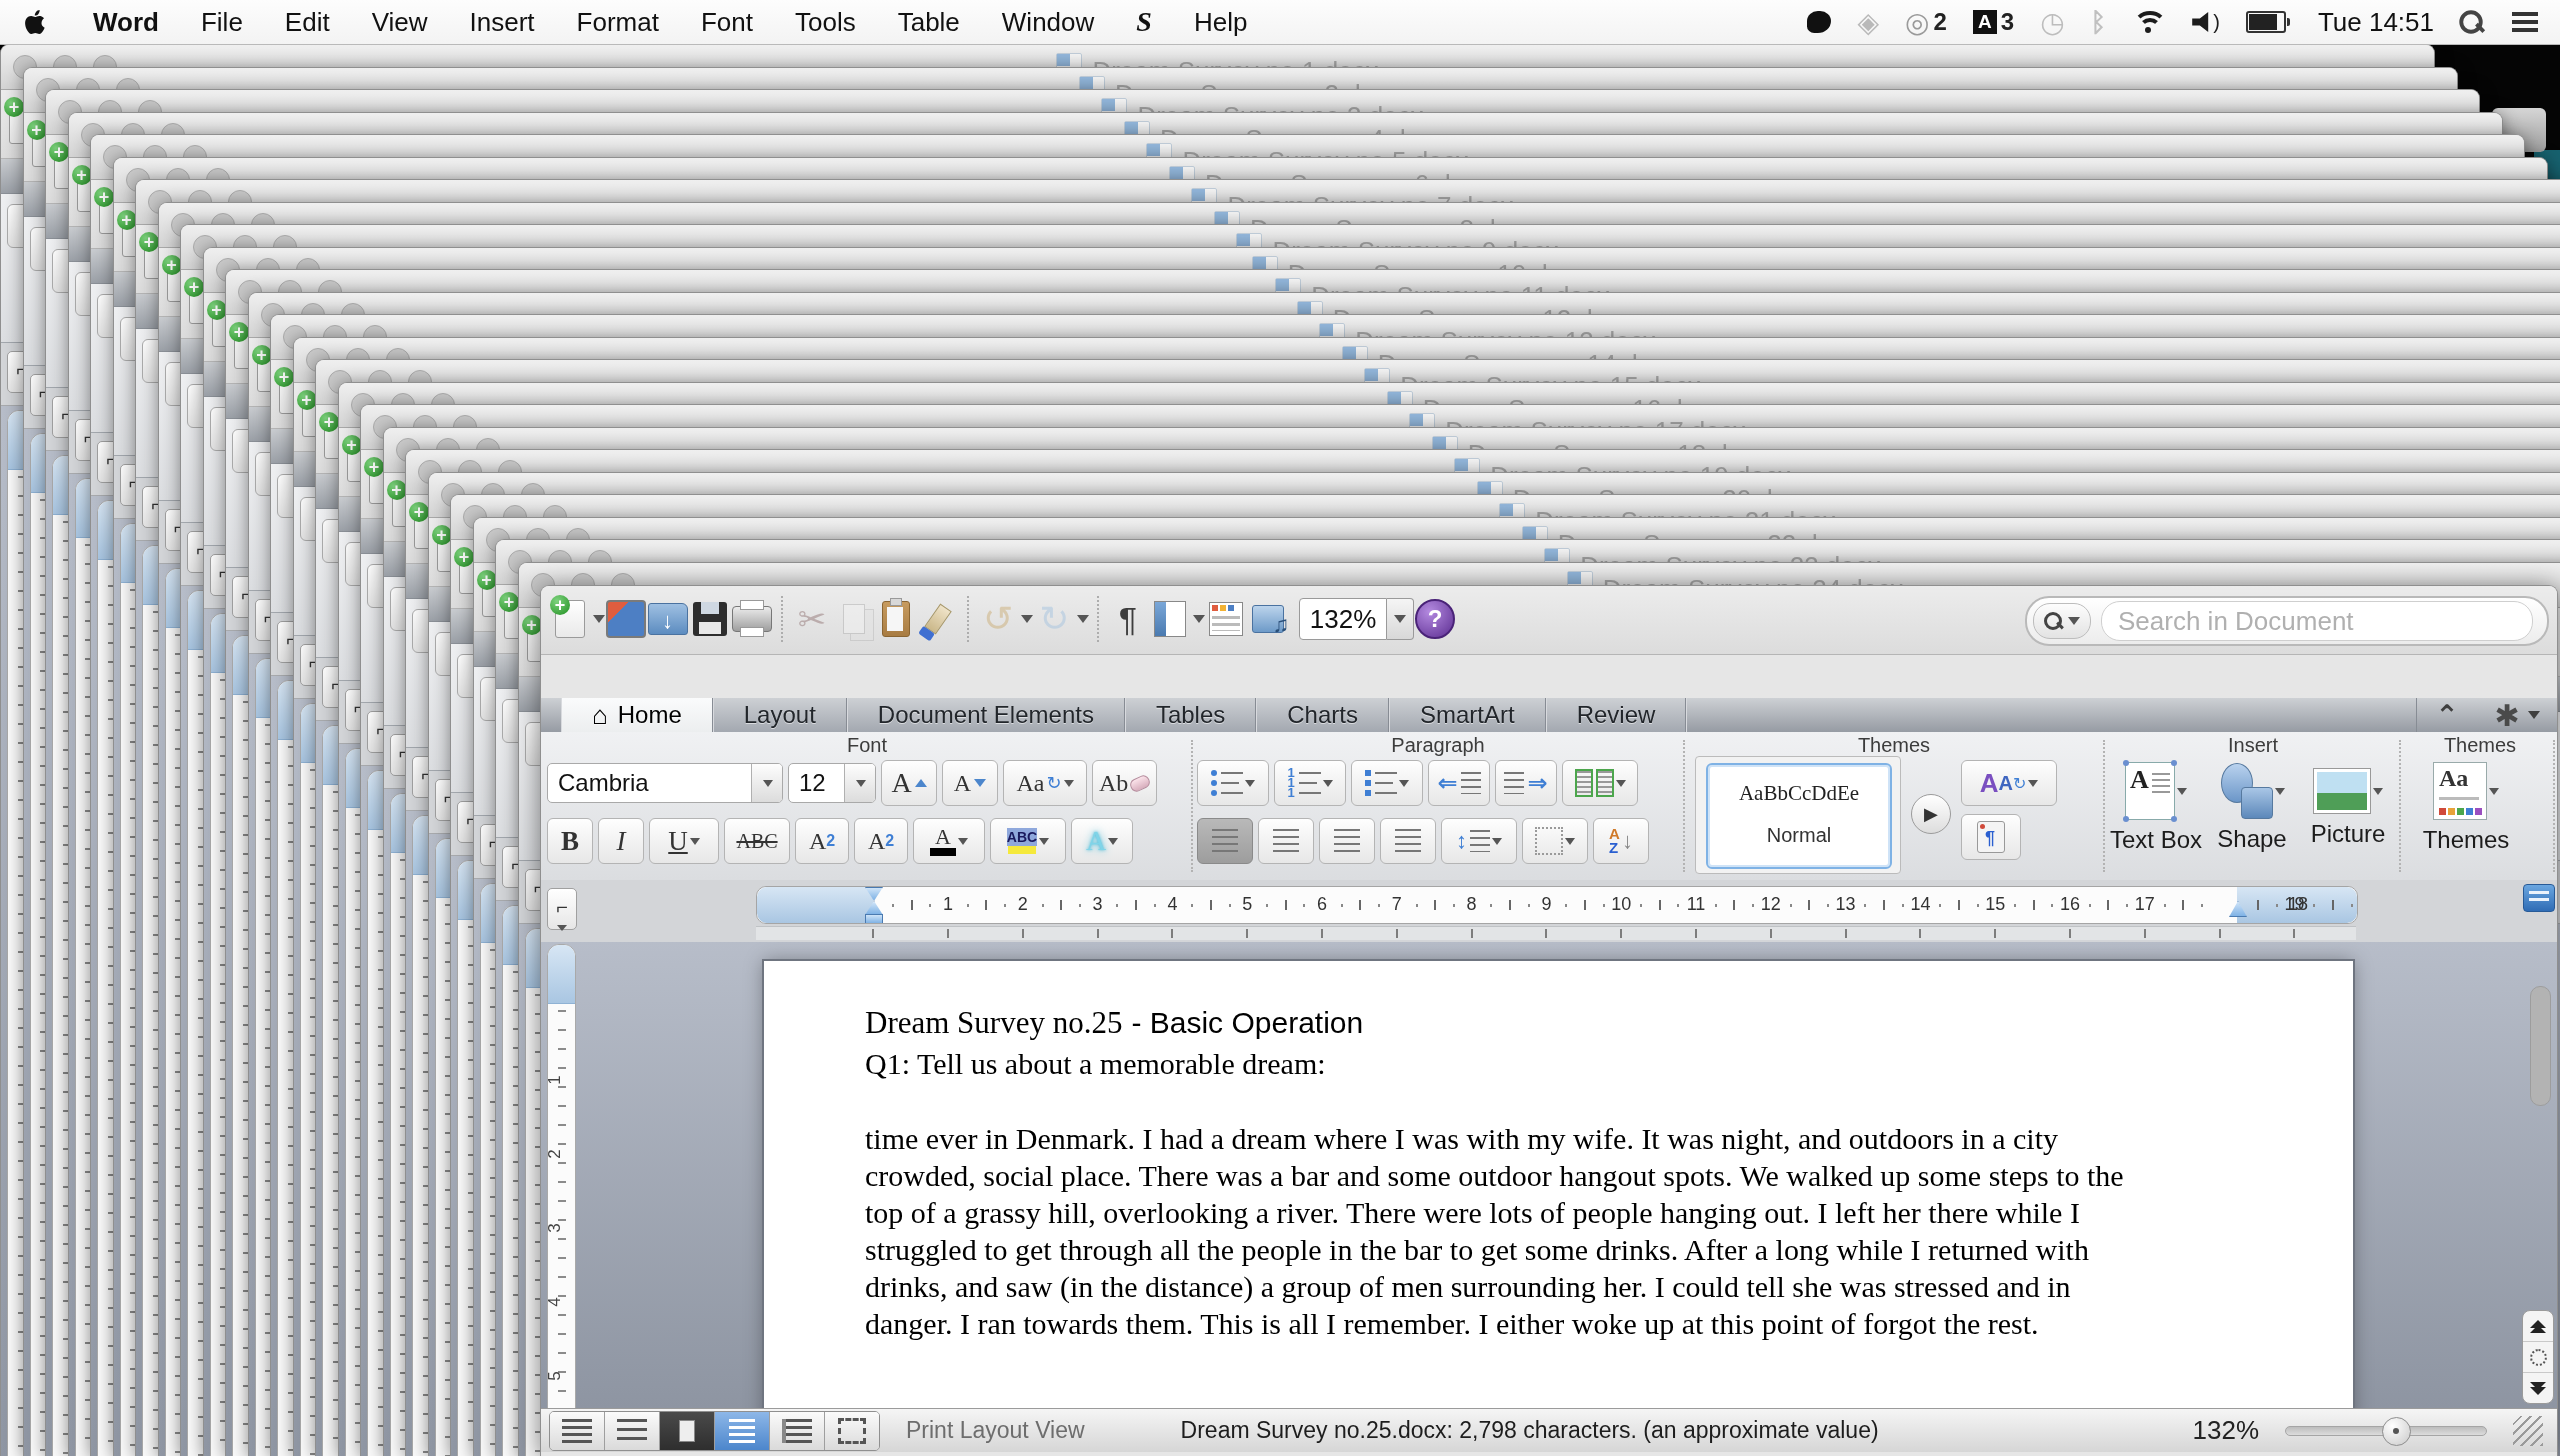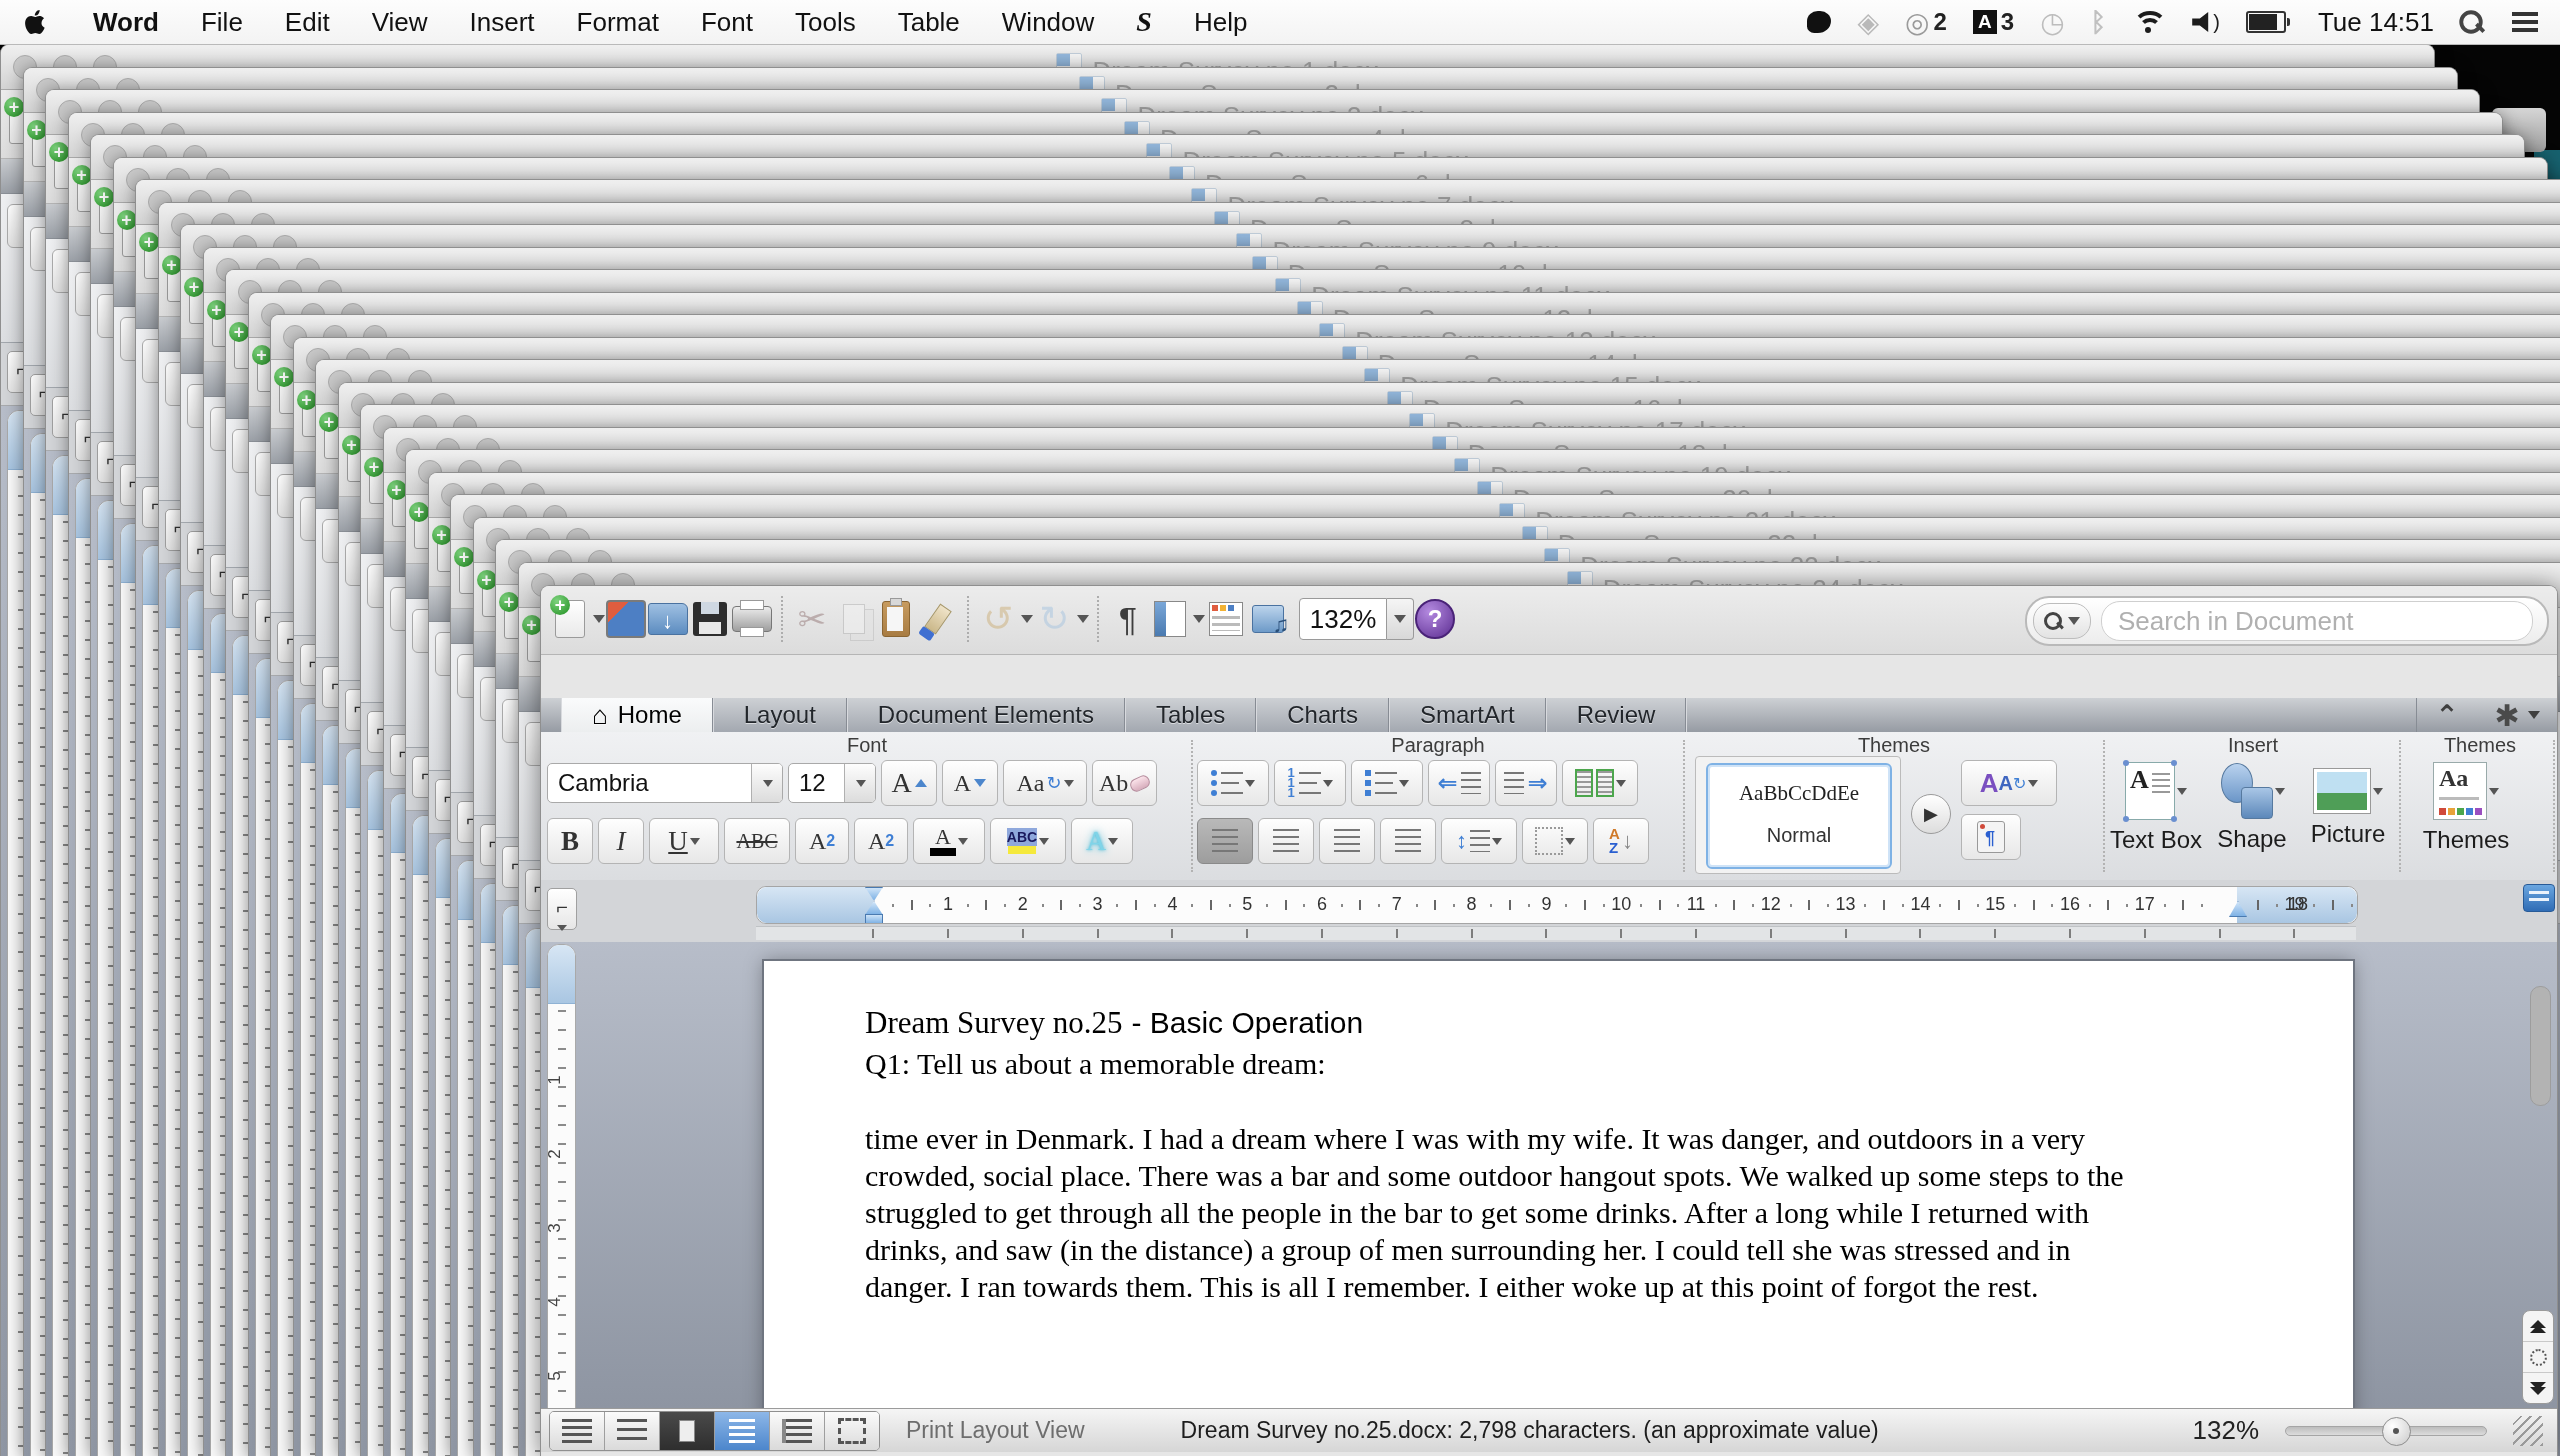--- a/index.html
+++ b/index.html
@@ -1312,22 +1312,23 @@
           <div class="vnum" style="top: 202px;">2</div>
           <div class="vnum" style="top: 276px;">3</div>
           <div class="vnum" style="top: 350px;">4</div>
           <div class="vnum" style="top: 424px;">5</div>
         </div>
       <div id="page">
         <div id="pagetext">
           <div class="dtitle serif"><span>Dream Survey no.25</span><span class="sans">- Basic Operation</span></div>
           <div class="dq serif">Q1: Tell us about a memorable dream:</div>
           <div id="docbody">
-              <div class="dline serif">time ever in Denmark. I had a dream where I was with my wife. It was danger, and outdoors in a very</div>
+              <div class="dline serif">time ever in Denmark. I had a dream where I was with my wife. It was night, and outdoors in a city</div>
               <div class="dline serif">crowded, social place. There was a bar and some outdoor hangout spots. We walked up some steps to the</div>
+              <div class="dline serif">top of a grassy hill, overlooking a river. There were lots of people hanging out. I left her there while I</div>
               <div class="dline serif">struggled to get through all the people in the bar to get some drinks. After a long while I returned with</div>
               <div class="dline serif">drinks, and saw (in the distance) a group of men surrounding her. I could tell she was stressed and in</div>
               <div class="dline serif">danger. I ran towards them. This is all I remember. I either woke up at this point of forgot the rest.</div>
             </div>
         </div>
       </div>
       <div id="vsb-thumb"></div>
       <div id="browse">
         <div class="bseg">
             <span class="tri up"></span>

